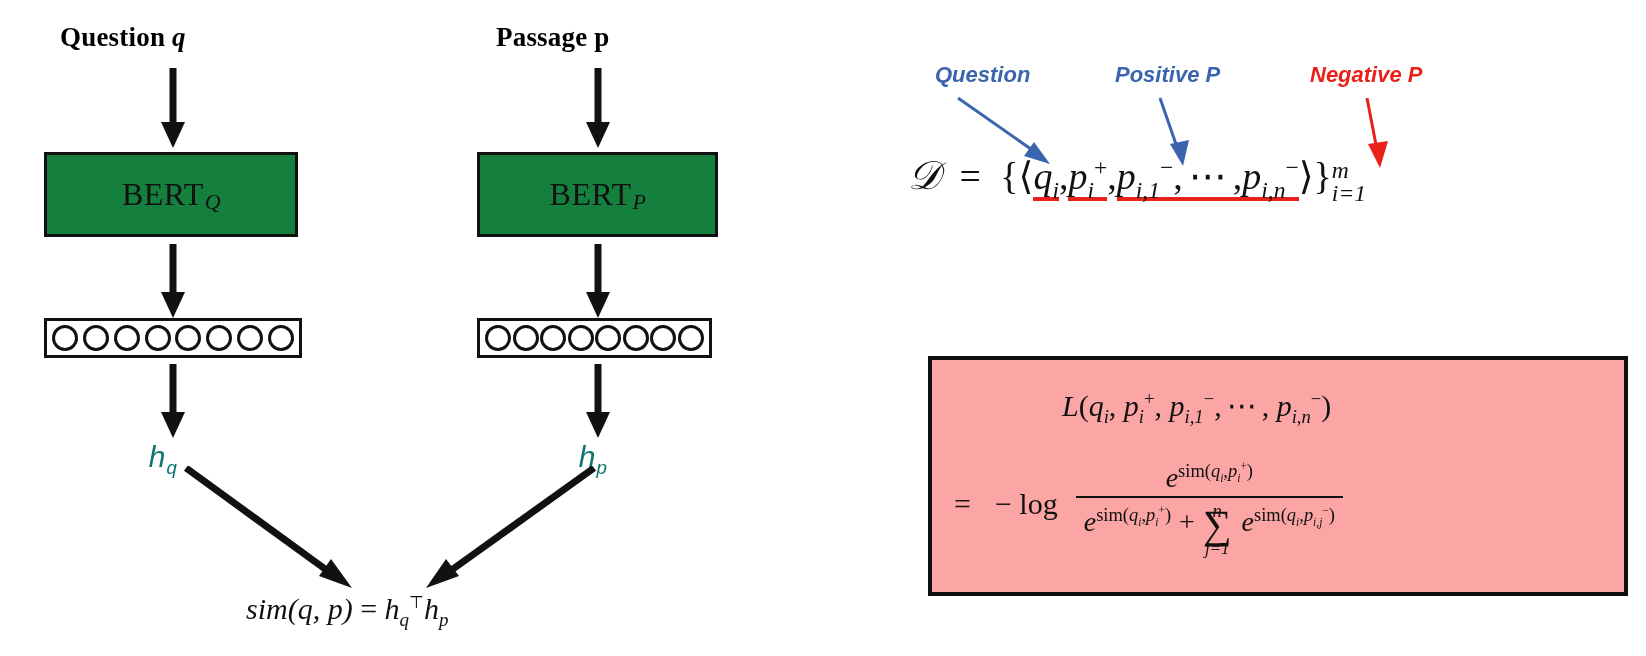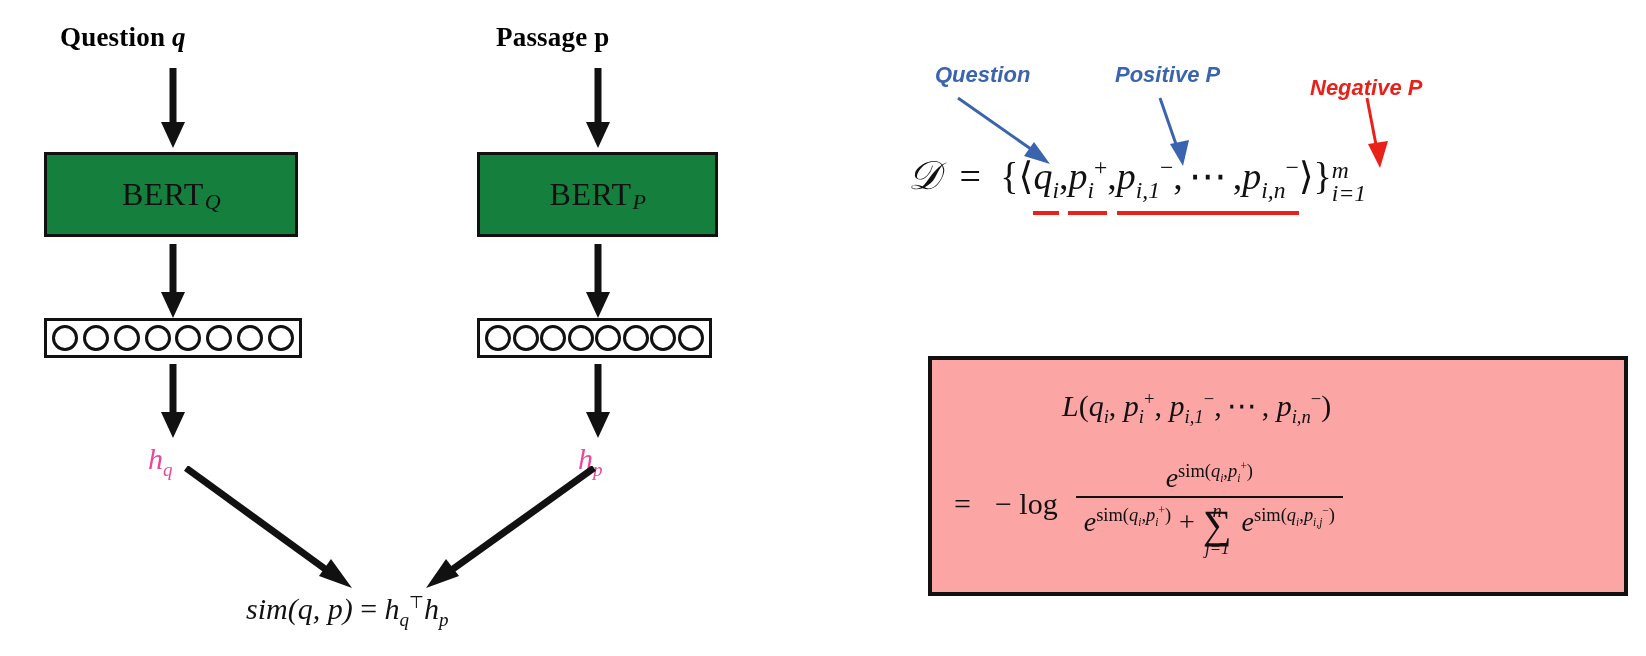--- a/index.html
+++ b/index.html
@@ -67,24 +67,24 @@
   .vec-box .cell {
     width: 26px;
     height: 26px;
     border: 3.5px solid #111;
     border-radius: 50%;
     box-sizing: border-box;
     background: #fff;
   }
 
   .hlabel {
-    font-family: Liberation Serif, serif;
+    font-family: Liberation Mono, monospace;
     font-style: italic;
     font-size: 30px;
-    color: #ec4899;
+    color: #0f766e;
     white-space: nowrap;
   }
   .hlabel sub { font-size: 19px; font-style: italic; }
 
   .simtext {
     font-family: "Liberation Serif", serif;
     font-style: italic;
     font-size: 30px;
     color: #111;
     white-space: nowrap;
@@ -119,21 +119,21 @@
     white-space: nowrap;
   }
   .math i  { font-style: italic; }
   .math sub { font-size: .62em; font-style: italic; }
   .math sup { font-size: .62em; }
 
   .dataset-eq { font-size: 38px; letter-spacing: 0px; }
 
   .ul-red {
     border-bottom: 4px solid #E8211B;
-    padding-bottom: 14px;
+    padding-bottom: 0;
   }
 
   .loss-box {
     box-sizing: border-box;
     border: 4px solid #111;
     background: #fca5a5;
   }
 
   .frac {
     display: inline-flex;
@@ -266,21 +266,21 @@
   </div>
 
   <div class="abs" style="left:880px;top:0;width:766px;height:656px;">
 
     <div class="abs callout callout-blue" style="left:55px;top:58px;">
       <span>Question</span>
     </div>
     <div class="abs callout callout-blue" style="left:235px;top:58px;">
       <span>Positive P</span>
     </div>
-    <div class="abs callout callout-red" style="left:430px;top:58px;margin-top:13px;">
+    <div class="abs callout callout-red" style="left:430px;top:58px;">
       <span>Negative P</span>
     </div>
 
     <svg class="abs" width="140" height="90" style="left:70px;top:88px;">
       <line x1="8" y1="6" x2="88" y2="62" stroke="#3A64AE" stroke-width="3"></line>
       <polygon points="100,72 74,64 84,50" fill="#3A64AE"></polygon>
     </svg>
     <svg class="abs" width="80" height="90" style="left:262px;top:88px;">
       <line x1="18" y1="6" x2="36" y2="58" stroke="#3A64AE" stroke-width="3"></line>
       <polygon points="41,74 28,52 47,48" fill="#3A64AE"></polygon>

